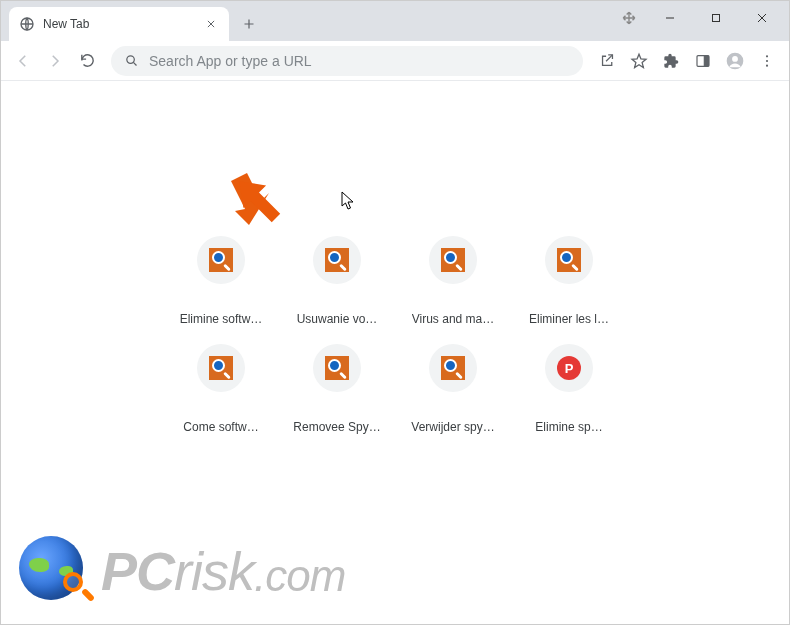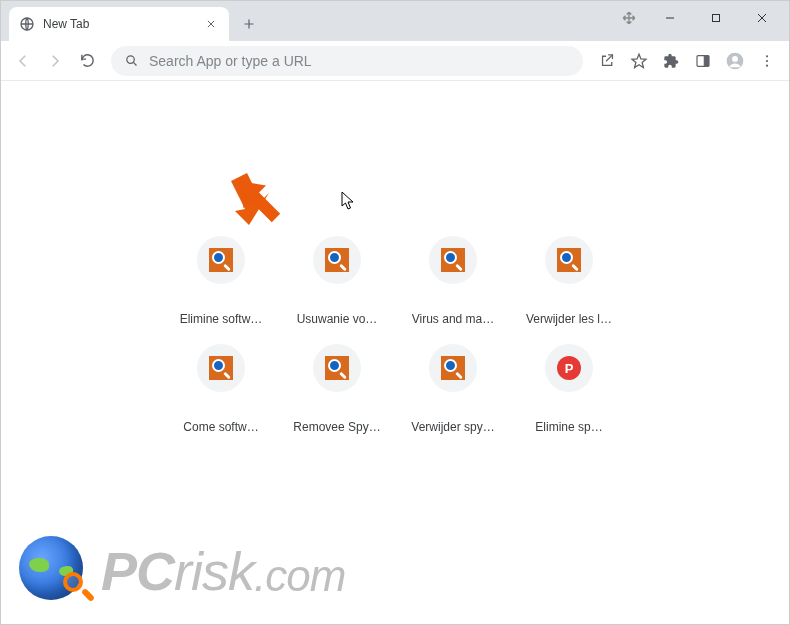--- a/index.html
+++ b/index.html
@@ -194,21 +194,21 @@
       <div class="shortcut">
         <div class="sc-circle">
           <div class="sc-fav fav-a"></div>
         </div>
         <div class="sc-label">Virus and ma…</div>
       </div>
       <div class="shortcut">
         <div class="sc-circle">
           <div class="sc-fav fav-a"></div>
         </div>
-        <div class="sc-label">Verwijder les l…</div>
+        <div class="sc-label">Eliminer les l…</div>
       </div>
       <div class="shortcut">
         <div class="sc-circle">
           <div class="sc-fav fav-a"></div>
         </div>
         <div class="sc-label">Come softw…</div>
       </div>
       <div class="shortcut">
         <div class="sc-circle">
           <div class="sc-fav fav-a"></div>

